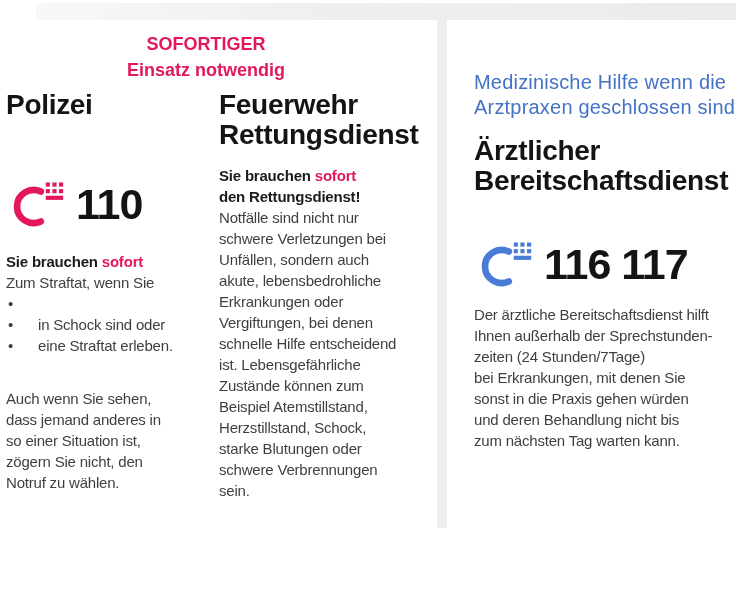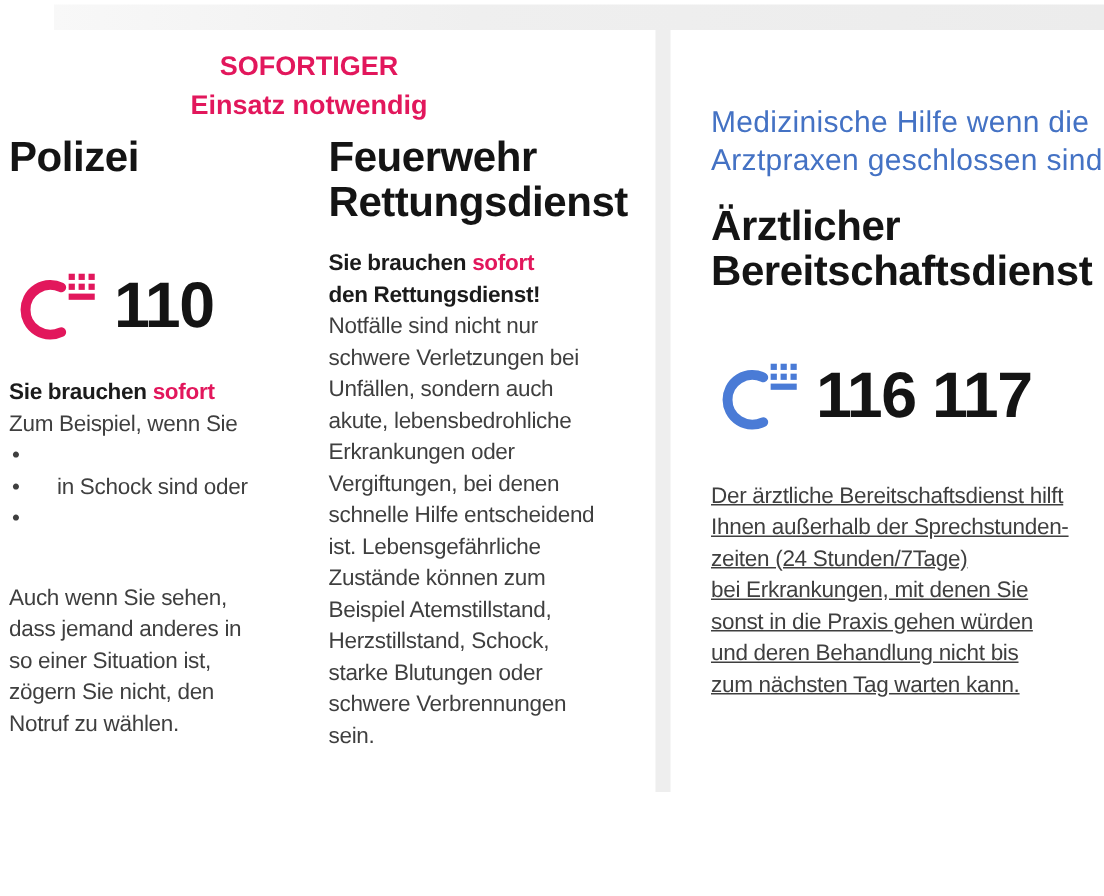--- a/index.html
+++ b/index.html
@@ -38,21 +38,21 @@
   .col2 .phone-row{margin-top:30px;}
   .col3 .phone-row{margin-top:44px;}
   .phone-icon{width:58px; height:53px; flex:0 0 auto;}
   .phone-icon.pink{color:var(--pink,#e2175c);}
   .phone-icon.blue{color:var(--icon-blue,#4a7bd6);}
   .number{
     font-size:43px; font-weight:700; letter-spacing:-1px;
     color:var(--heading-text,#141414); white-space:pre;
   }
   .body{margin-top:15px; font-size:15px; line-height:21px; letter-spacing:-0.2px;}
-  .col3 .body{margin-top:24px;text-decoration:underline;}
+  .col3 .body{margin-top:8px;}
   .lead{margin:0; font-weight:700; color:#1b1b1b;}
   .lead .block{display:block;}
   .accent{color:var(--pink,#e2175c);}
   .intro{margin:0;}
   .bullets{margin:0;}
   .bullet-row{display:flex;}
   .dot{width:30px; flex:0 0 auto; padding-left:2px;}
   .para{margin:0;}
   .col1 .para{margin-top:32px;}
 </style>
@@ -81,31 +81,32 @@
             <rect x="64" y="11" width="5" height="5"></rect>
           <rect x="48" y="19" width="21" height="5"></rect>
         </g>
       </svg>
       <span class="number">110</span>
     </div>
     <div class="body">
       <p class="lead">
         <span>Sie brauchen </span><span class="accent">sofort</span>
       </p>
-      <p class="intro">Zum Beispiel, wenn Sie</p>
+      <p class="intro">Zum Straftat, wenn Sie</p>
       <div class="bullets">
         <div class="bullet-row">
           <span class="dot">•</span>
         </div>
         <div class="bullet-row">
           <span class="dot">•</span>
           <span>in Schock sind oder</span>
         </div>
         <div class="bullet-row">
           <span class="dot">•</span>
+          <span>eine Straftat erleben.</span>
         </div>
       </div>
       <p class="para pre">Auch wenn Sie sehen,
 dass jemand anderes in
 so einer Situation ist,
 zögern Sie nicht, den
 Notruf zu wählen.</p>
     </div>
   </section>
 

